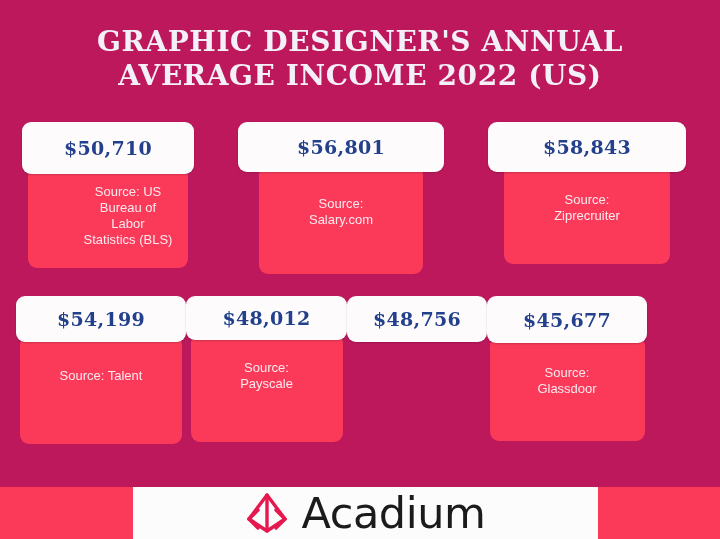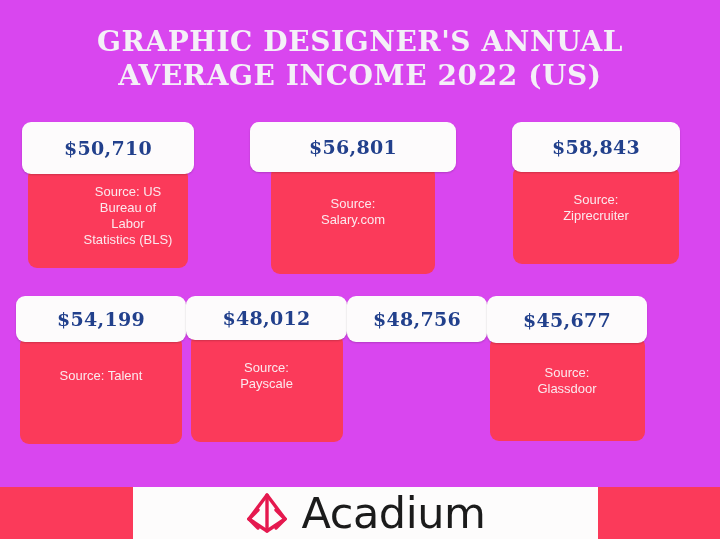--- a/index.html
+++ b/index.html
@@ -12,21 +12,21 @@
     overflow: hidden;
     background: #2c1849;
     font-family: "Liberation Sans", sans-serif;
     -webkit-font-smoothing: antialiased;
   }
 
   #infographic {
     position: relative;
     width: 720px;
     height: 539px;
-    background: #d946ef;
+    background: #be185d;
     box-sizing: border-box;
   }
 
   
   .title-block {
     position: absolute;
     left: 0;
     top: 25px;
     width: 720px;
     text-align: center;
@@ -48,21 +48,21 @@
   .row {
     position: absolute;
     display: flex;
     align-items: flex-start;
   }
   .row-1 {
     left: 22px;
     top: 122px;
     width: 676px;
     justify-content: flex-start;
-    gap: 56px;
+    gap: 44px;
   }
   .row-2 {
     left: 16px;
     top: 296px;
     width: 688px;
     justify-content: flex-start;
   }
 
   .card {
     position: relative;
@@ -110,21 +110,21 @@
     white-space: pre-line;
   }
 
   
   .c1 .card-header { width: 172px; height: 52px; }
   .c1 .card-body   { width: 160px; height: 100px; padding-top: 16px; padding-left: 40px; }
 
   .c2 .card-header { width: 206px; height: 50px; }
   .c2 .card-body   { width: 164px; height: 108px; padding-top: 30px; }
 
-  .c3 .card-header { width: 168px; height: 50px; align-items: center; }
+  .c3 .card-header { width: 198px; height: 50px; align-items: center; }
   .c3 .card-body   { width: 166px; height: 98px; padding-top: 26px; }
 
   
   .c4 .card-header { width: 170px; height: 46px; }
   .c4 .card-body   { width: 162px; height: 108px; padding-top: 32px; }
 
   .c5 .card-header { width: 161px; height: 44px; }
   .c5 .card-body   { width: 152px; height: 108px; padding-top: 26px; }
 
   .c6 .card-header { width: 140px; height: 46px; }

